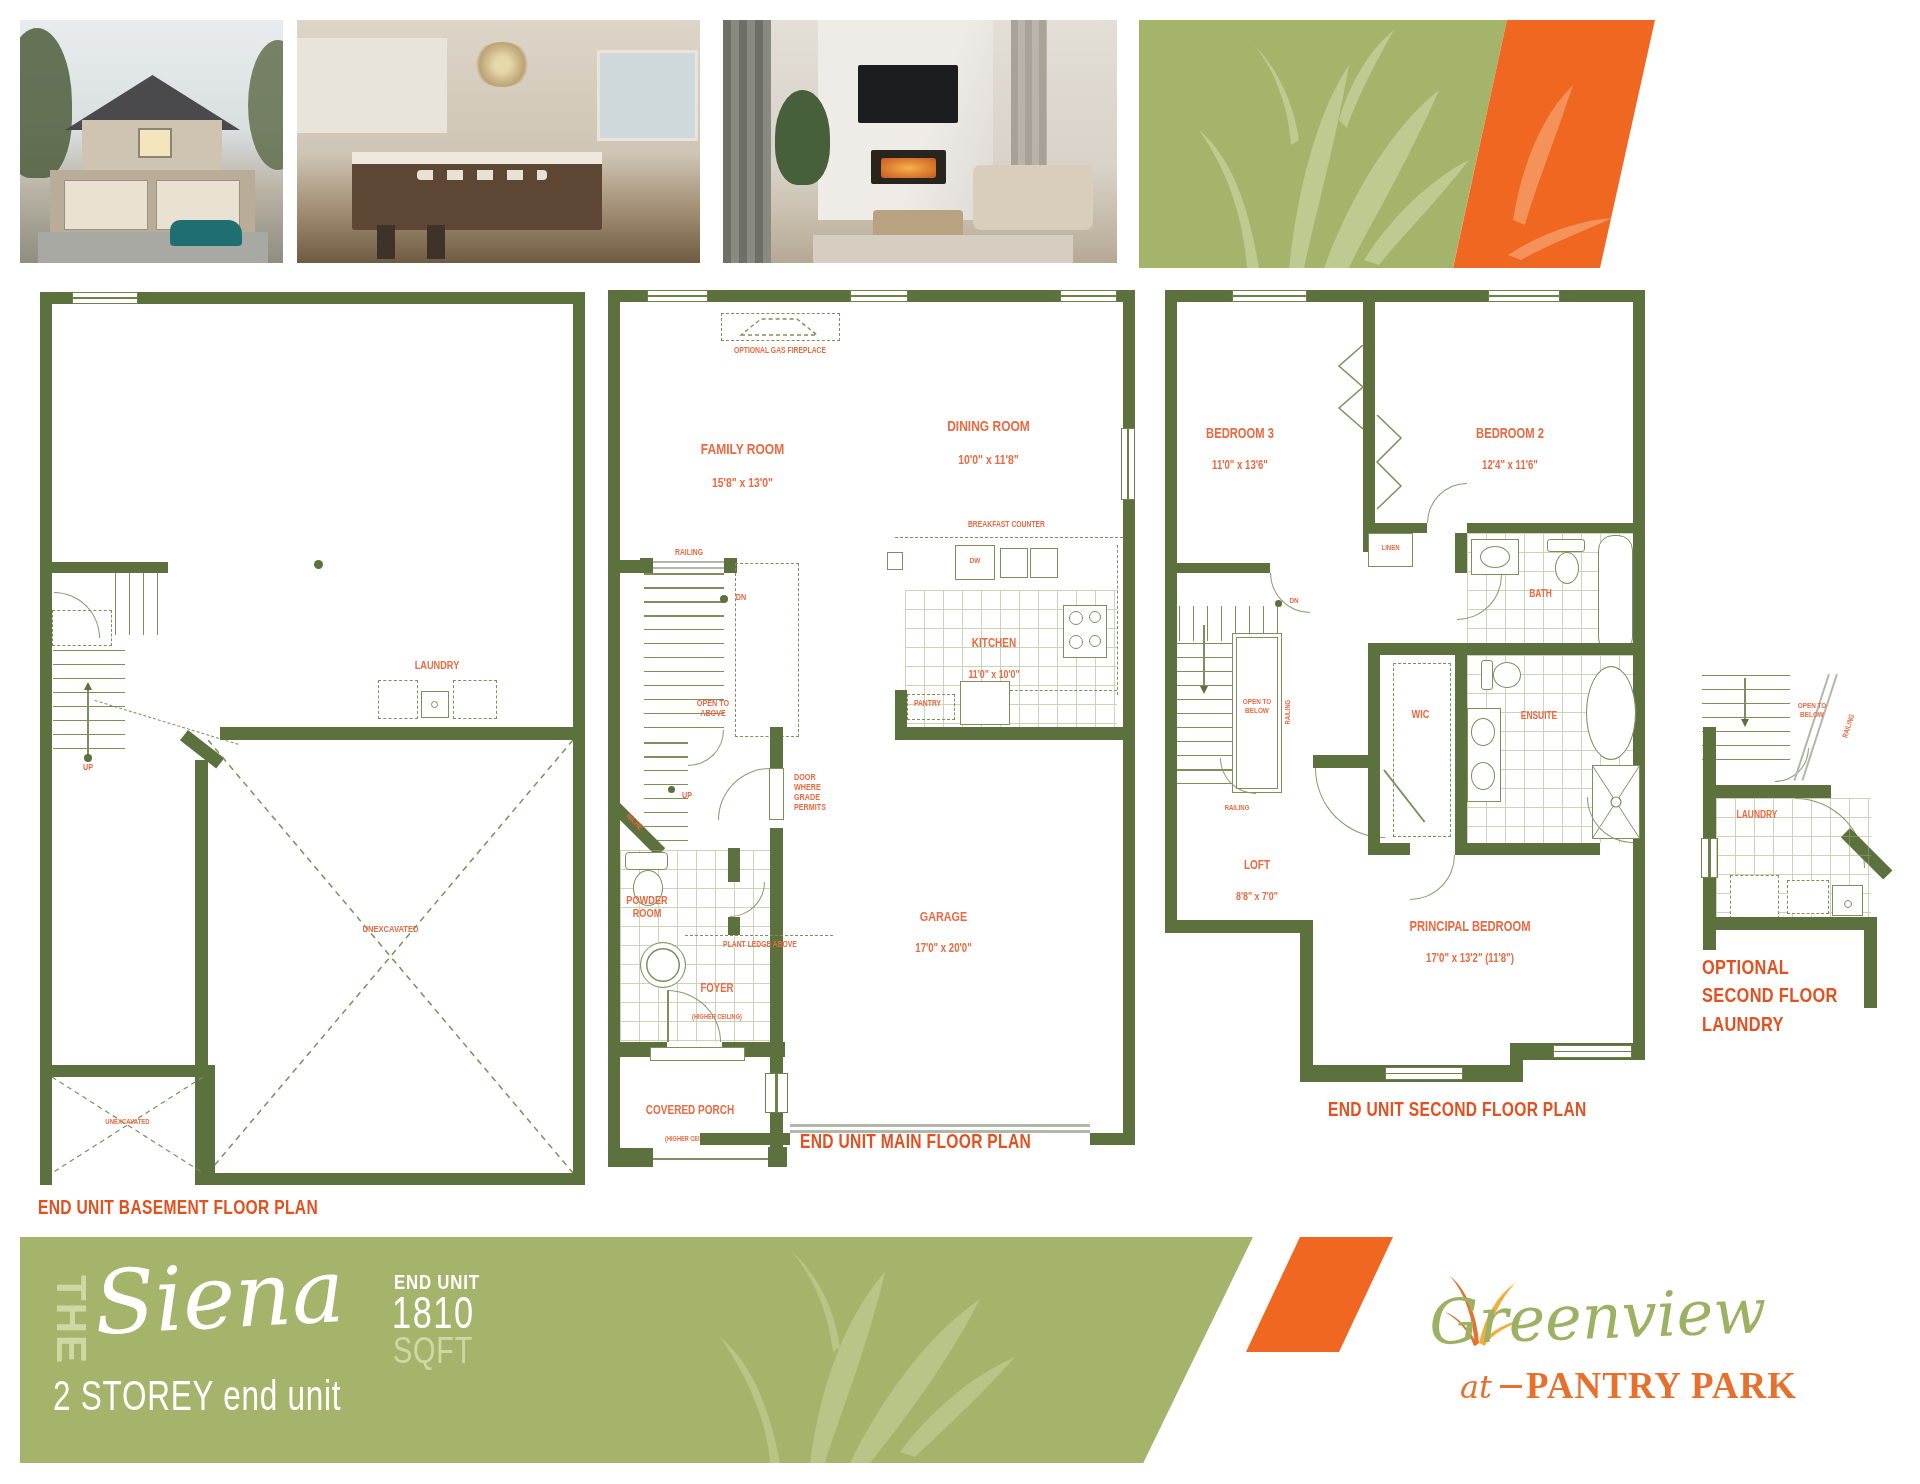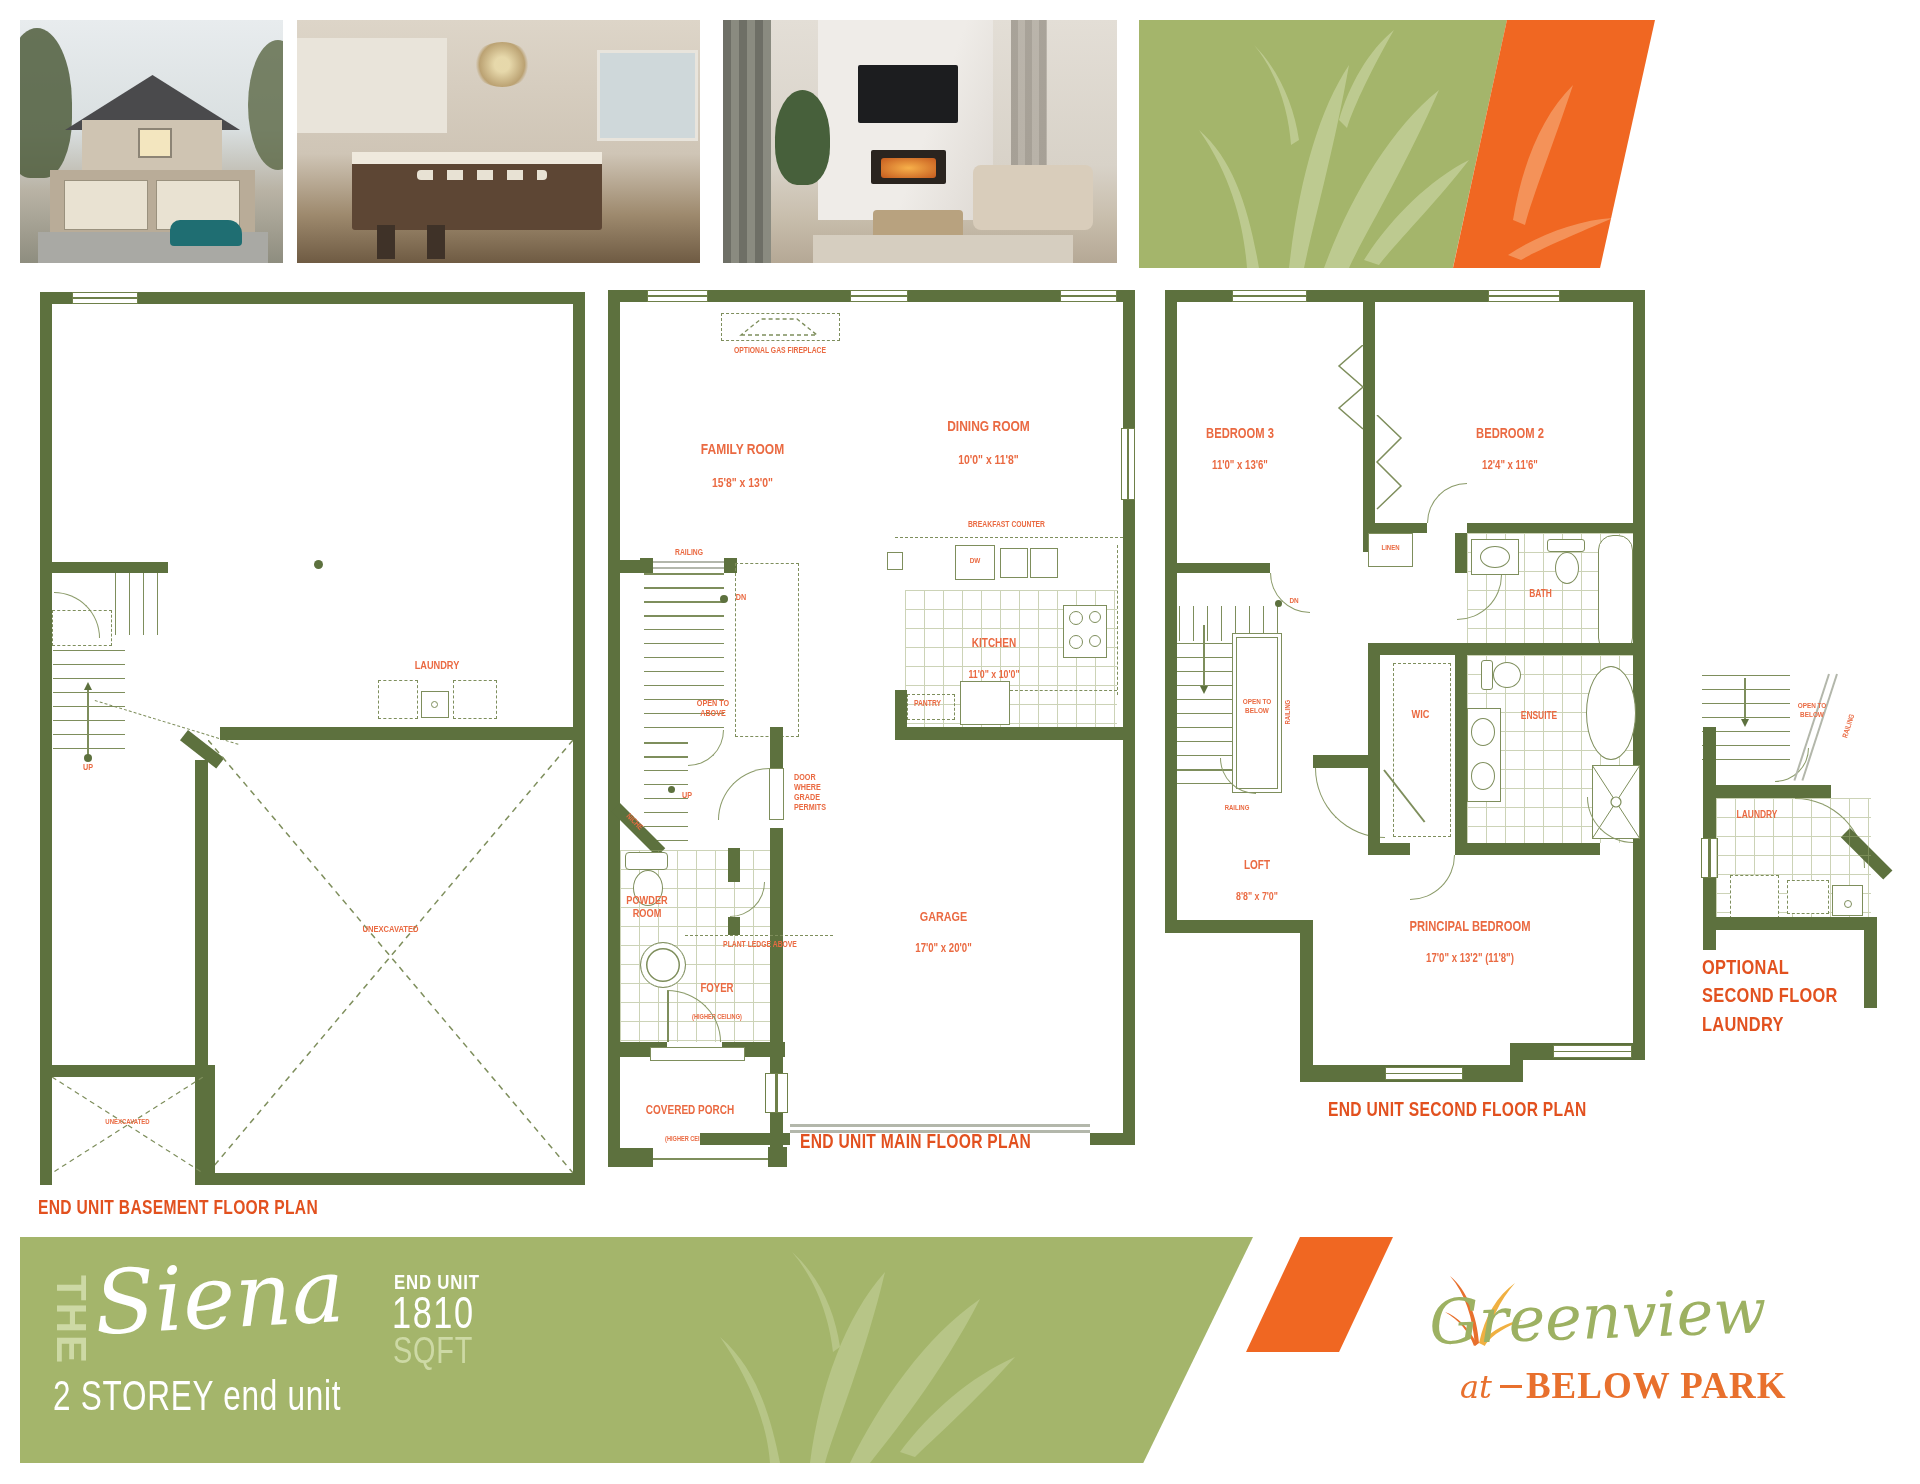--- a/index.html
+++ b/index.html
@@ -427,17 +427,17 @@
       <g stroke-width="0">
         <path d="M30,78 C28,50 20,25 5,8 C22,22 32,48 34,75 Z" fill="#e8702d"></path>
         <path d="M34,75 C40,48 52,28 70,15 C55,32 44,55 40,78 Z" fill="#f0b041"></path>
         <path d="M32,76 C24,60 12,48 0,44 C14,52 24,64 29,78 Z" fill="#e8702d"></path>
         <path d="M36,74 C48,62 62,54 78,52 C62,58 48,66 40,77 Z" fill="#f0b041"></path>
       </g>
     </svg>
     <div class="abs script" style="left:8px;top:26px;font-size:62px;color:#9db162;transform:rotate(-2deg);transform-origin:left top;">Greenview</div>
     <div class="abs" style="left:40px;top:104px;color:#e8702d;font-family:'Liberation Serif',serif;">
       <span class="script" style="font-size:32px;color:#e8702d;">at</span>
-      <span style="display:inline-block;width:22px;height:3px;background:#e8702d;vertical-align:10px;margin:0 4px;"></span><span style="font-size:37px;font-weight:700;letter-spacing:1px;">BELOW PARK</span>
+      <span style="display:inline-block;width:22px;height:3px;background:#e8702d;vertical-align:10px;margin:0 4px;"></span><span style="font-size:37px;font-weight:700;letter-spacing:1px;">PANTRY PARK</span>
     </div>
   </div>
 
 </div>
 
 </body></html>

